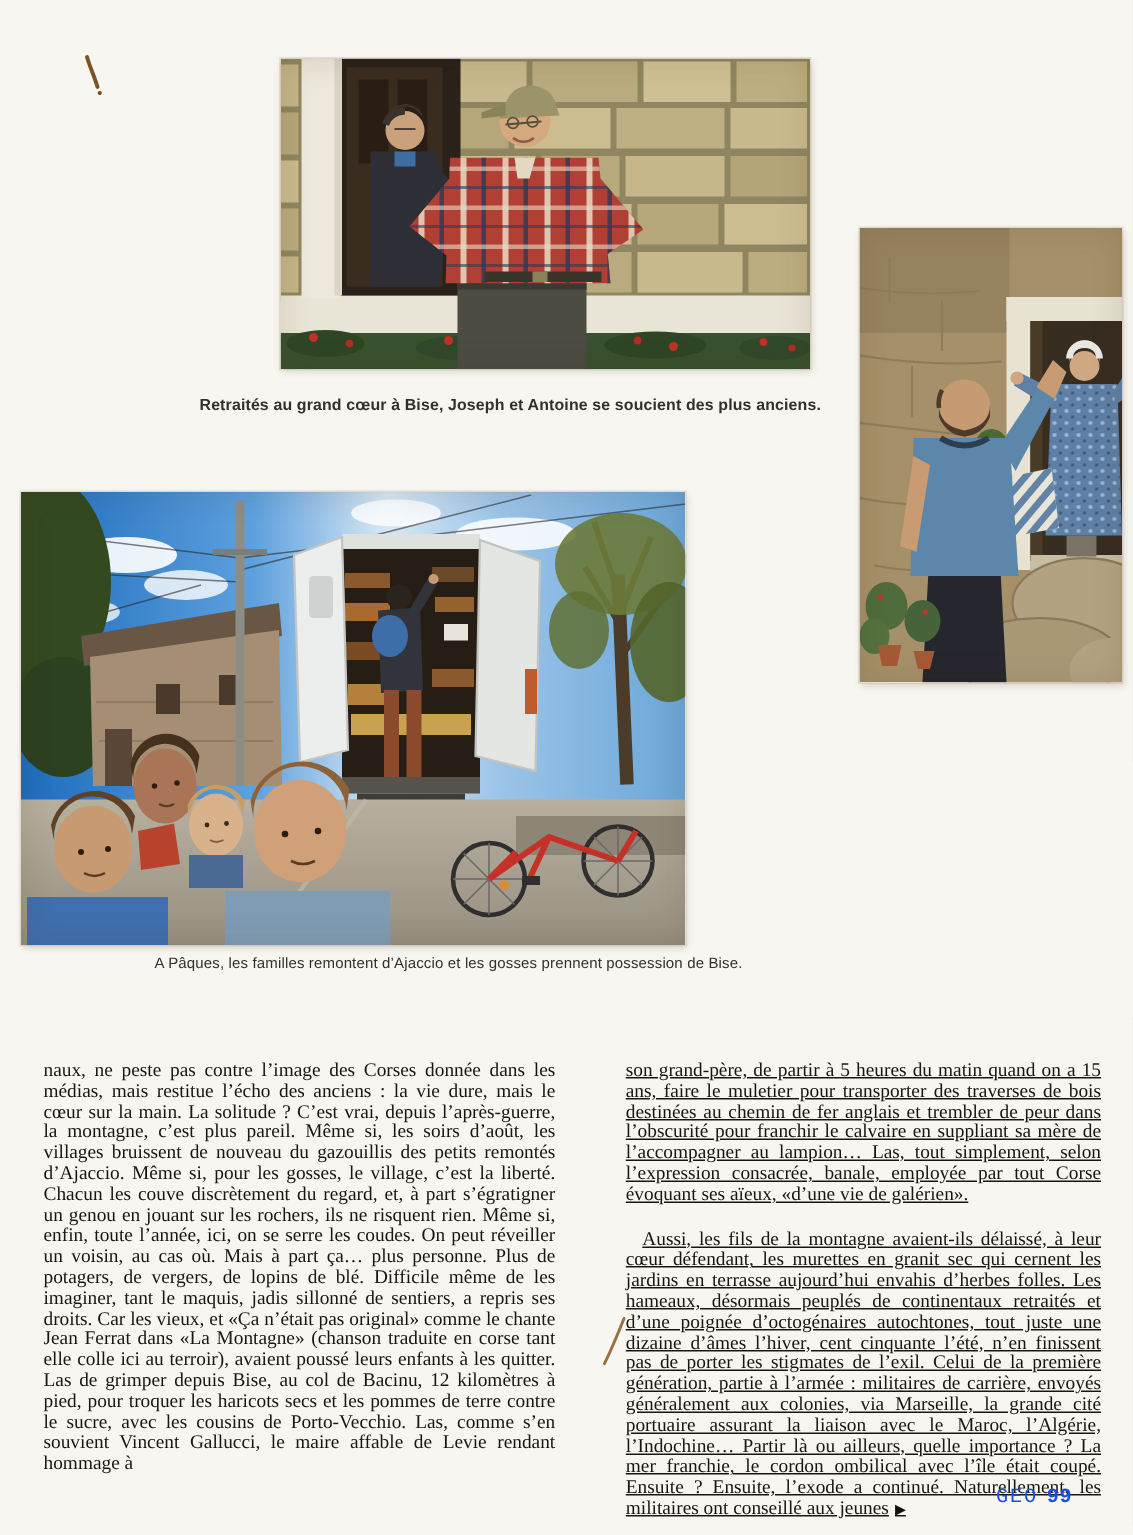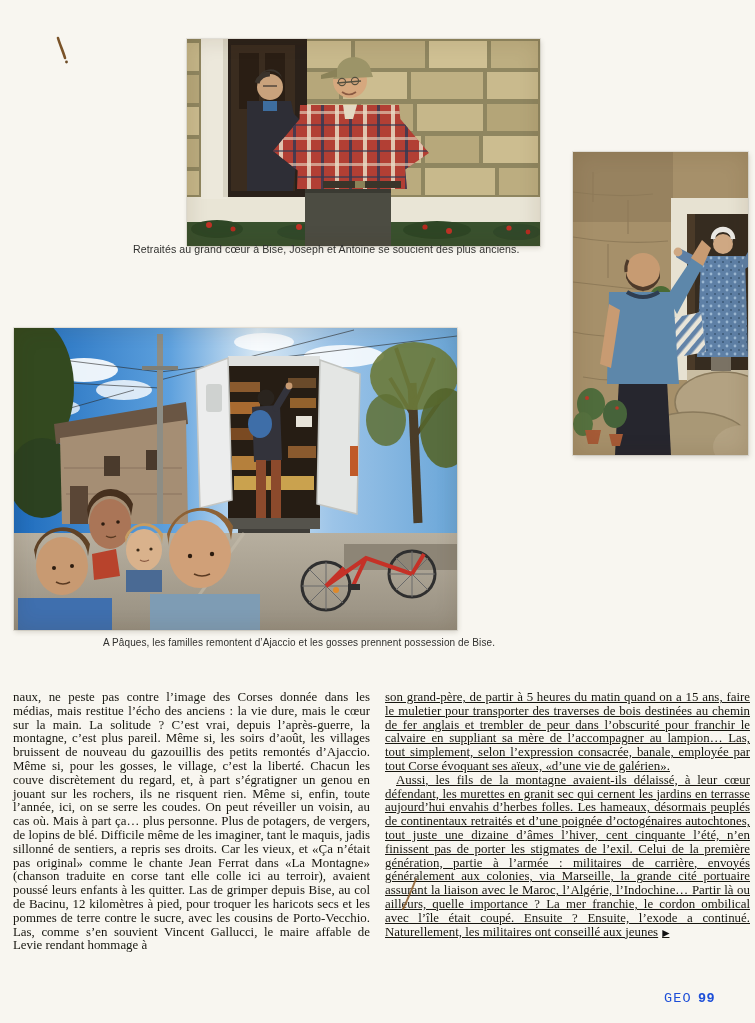--- a/index.html
+++ b/index.html
@@ -24,36 +24,36 @@
   }
   .photo-top{left:187px;top:39px;width:353px;height:207px;}
   .photo-side{left:573px;top:152px;width:175px;height:303px;}
   .photo-mid{left:14px;top:328px;width:443px;height:302px;}
   
   .caption{
     position:absolute;
     font-family:"Liberation Sans", sans-serif;
     color:#30302e;
   }
-  .caption-top{left:133px;top:243px;font-size:10.6px;white-space:nowrap;letter-spacing:.1px;}
+  .caption-top{left:133px;top:264px;font-size:10.6px;white-space:nowrap;letter-spacing:.1px;font-weight:bold;}
   .caption-mid{left:103px;top:637px;font-size:10px;white-space:nowrap;letter-spacing:.1px;}
   .caption-side{left:573px;top:461px;width:134px;font-size:11px;line-height:15px;}
   
   .article{
     position:absolute;left:13px;top:691px;width:737px;
     display:flex;gap:15px;
     font-family:"Liberation Serif", serif;
     font-size:12.9px;line-height:13.8px;
     color:#17160f;
     text-align:justify;
     hyphens:auto;-webkit-hyphens:auto;
   }
   .col-left{width:357px;}
   .col-right{width:365px;text-decoration:underline;}
-  .article p{margin:0;}
+  .article p{margin:16px;}
   .p-indent{text-indent:11px;}
   .cont-mark{font-family:"DejaVu Sans", sans-serif;font-size:9.5px;margin-left:4px;color:#111;}
   
   .footer{
     position:absolute;left:664px;top:991px;
     font-family:Liberation Mono, monospace;
     font-size:13.5px;color:#1d4ed8;letter-spacing:1.2px;
   }
   .footer .pn{font-weight:bold;margin-left:6px;letter-spacing:.4px;}
   

